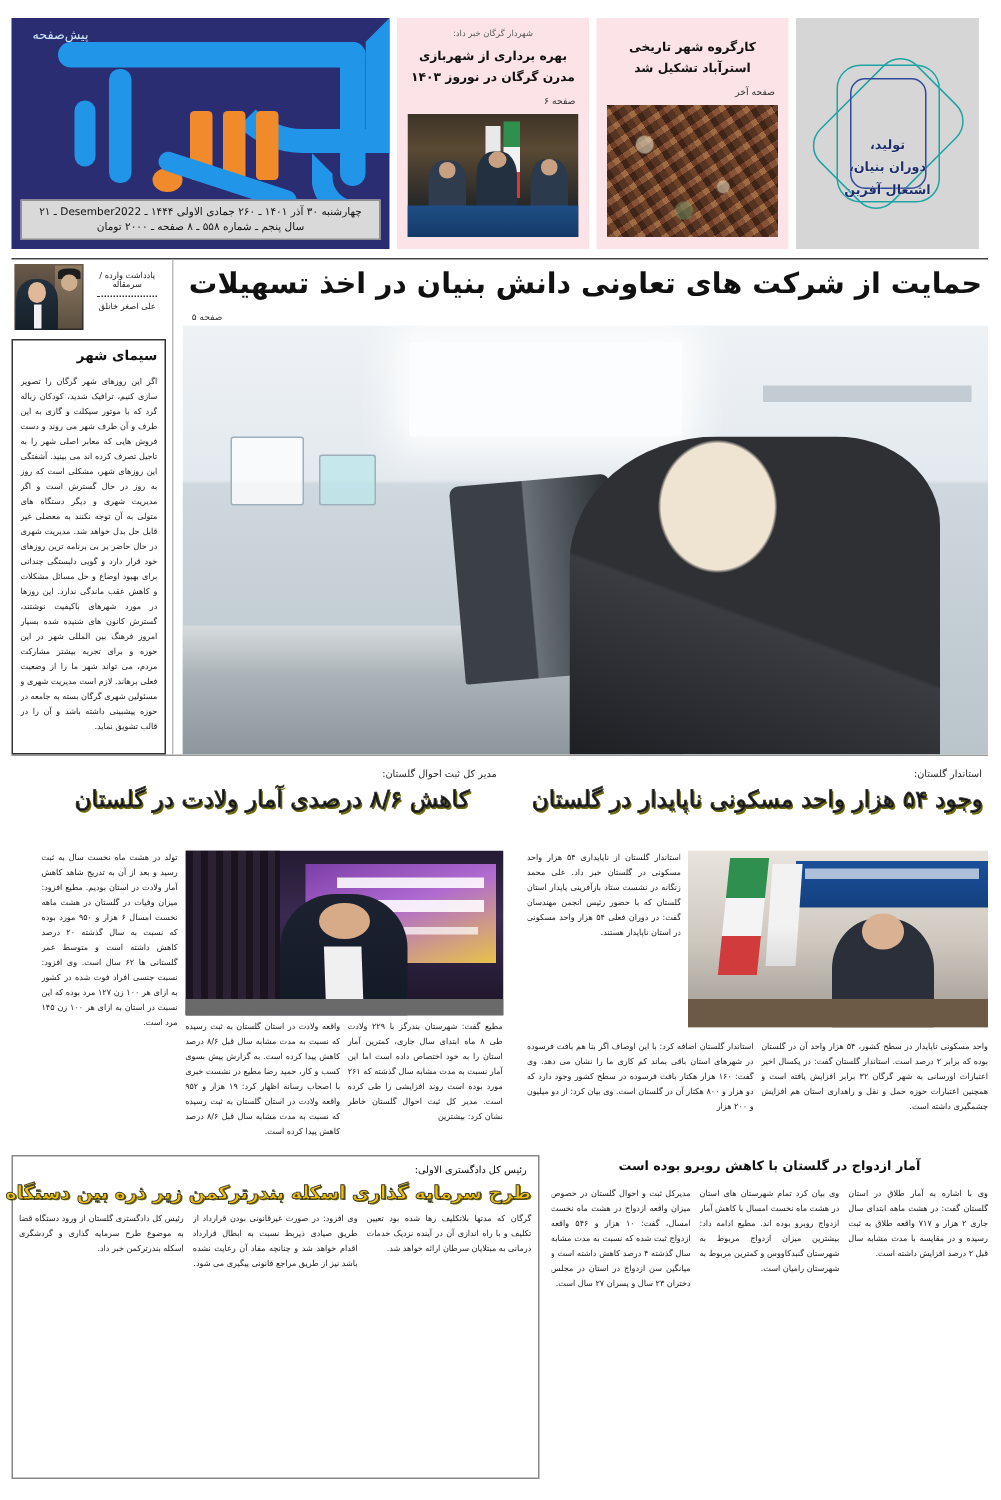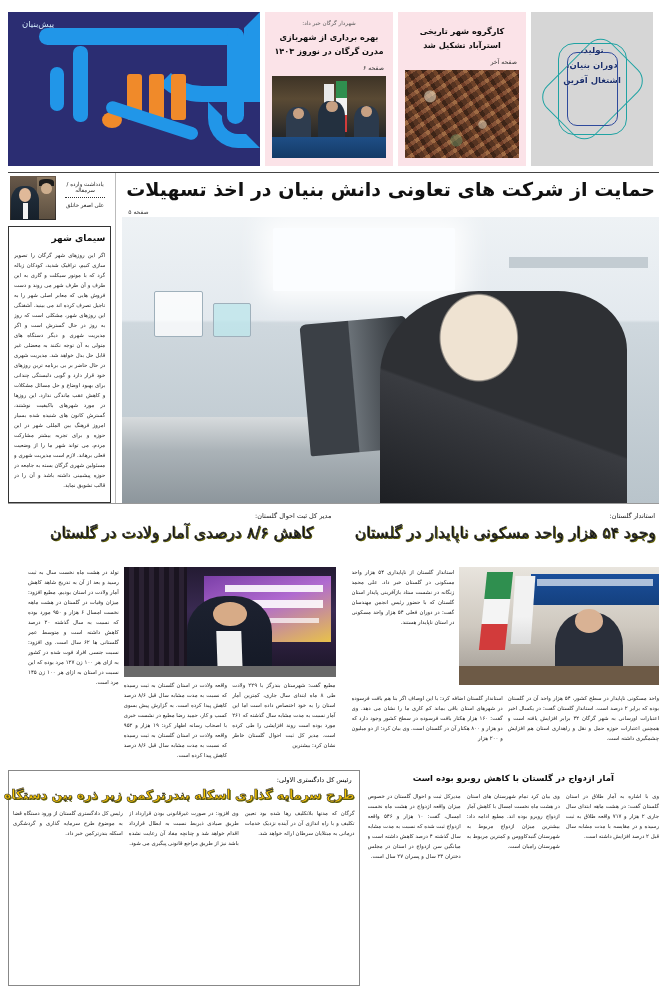--- a/index.html
+++ b/index.html
@@ -128,21 +128,21 @@
 
   
   .seal-box {
     width: 122px;
     background: #d6d6d6;
     display: flex; align-items: center; justify-content: center;
   }
   .seal {
     width: 69px; height: 92px;
     position: relative;
-    display: flex; align-items: flex-start; justify-content: center;
+    display: flex; align-items: flex-end; justify-content: center;
   }
   .seal .ring {
     position: absolute; inset: 0;
     border: 1.6px solid #1fa3a3;
     transform: rotate(45deg);
     border-radius: 16px;
   }
   .seal .ring2 {
     position: absolute; inset: 0;
     border: 1.6px solid #1fa3a3;
@@ -459,33 +459,37 @@
     position:absolute; left:28%; bottom:2%; width:12%; height:36%;
     background:#f2f2f2;
   }
 </style>
 </head>
 <body>
 
 <div class="masthead">
 
   <div class="logo-block">
-    <div class="logo-tagline">پیش‌بنیان</div>
+    <div class="logo-tagline">پیش‌صفحه</div>
     <div class="logo-art">
       <div class="lg lg-sweep"></div>
       <div class="lg lg-sweep2"></div>
       <div class="lg-arc"></div>
       <div class="lg lg-stem"></div>
       <div class="lg lg-stem2"></div>
       <div class="lg-hook"></div>
       <div class="lg-or lg-bar-a"></div>
       <div class="lg-or lg-bar-b"></div>
       <div class="lg-or lg-bar-c"></div>
       <div class="lg-or lg-dot"></div>
       <div class="lg lg-tail"></div>
+    </div>
+    <div class="logo-dateline">
+      <div>چهارشنبه ۳۰ آذر ۱۴۰۱ ـ ۲۶۰ جمادی الاولی ۱۴۴۴ ـ Desember2022 ـ ۲۱</div>
+      <div>سال پنجم  ـ  شماره ۵۵۸  ـ  ۸ صفحه  ـ  ۲۰۰۰ تومان</div>
     </div>
   </div>
 
   <div class="teaser">
     <div class="kicker">شهردار گرگان خبر داد:</div>
     <div class="t-head">بهره برداری از شهربازی مدرن گرگان در نوروز ۱۴۰۳</div>
     <div class="t-page">صفحه ۶</div>
     <div class="t-photo">
       <div class="ph ph-panel">
         <div class="flag"></div>

